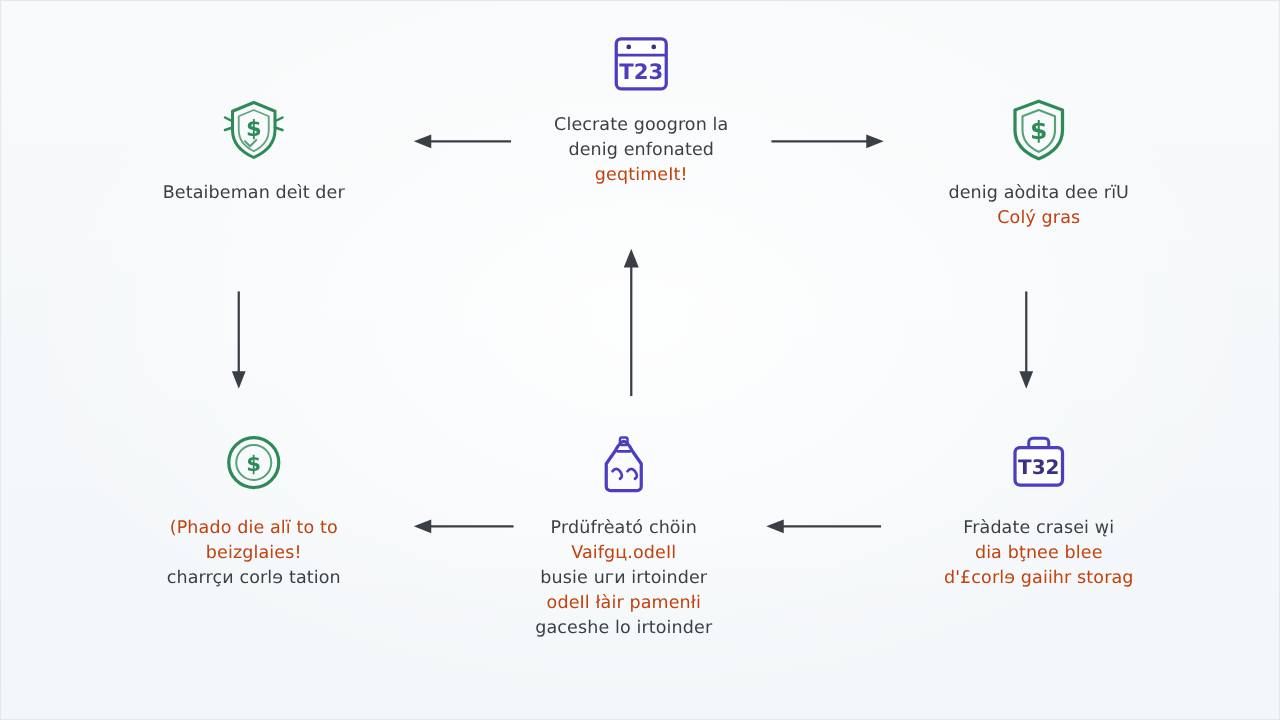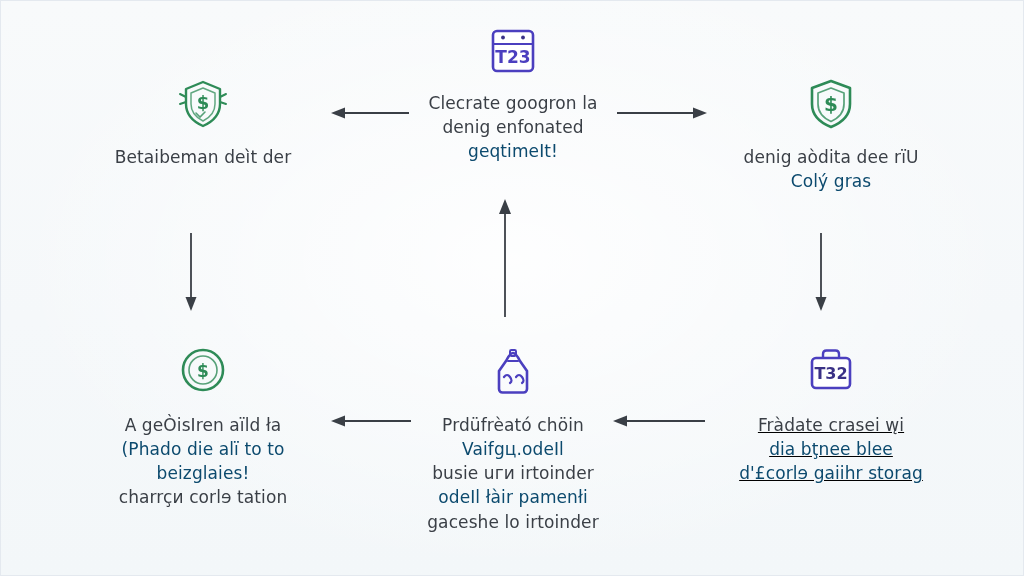--- a/index.html
+++ b/index.html
@@ -38,41 +38,41 @@
   }
   .node-icon {
     display: block;
     margin: 0 auto 10px auto;
     height: 62px;
     line-height: 0;
   }
   .node-icon svg { display: block; margin: 0 auto; }
 
   .node-text {
-    font-size: 17px;
+    font-size: 14px;
     line-height: 1.42;
     letter-spacing: 0.1px;
   }
   .line { display: block; }
   .line.dark  { color: #3a3f46; }
-  .line.green { color: #0c4a6e; }
+  .line.green { color: #c2410c; }
 
   
   .arrow {
     position: absolute;
   }
   .arrow svg { display: block; }
 
   
   #node-tl { left: 52px;  top: 72px;  }
   #node-tc { left: 362px; top: 18px; text-align: center;  }
   #node-tr { left: 680px; top: 72px;  }
   #node-bl { left: 52px;  top: 340px; }
-  #node-bc { left: 362px; top: 340px; }
-  #node-br { left: 680px; top: 340px; text-decoration: underline; }
+  #node-bc { left: 348px; top: 340px; }
+  #node-br { left: 680px; top: 340px; }
 
   #arrow-tc-to-tl { left: 330px; top: 104px; }
   #arrow-tc-to-tr { left: 616px; top: 104px; }
   #arrow-tl-down  { left: 182px; top: 232px; }
   #arrow-tr-down  { left: 812px; top: 232px; }
   #arrow-bc-up    { left: 496px; top: 198px; }
   #arrow-bc-to-bl { left: 330px; top: 412px; }
   #arrow-br-to-bc { left: 612px; top: 412px; }
 </style>
 </head>
@@ -128,21 +128,20 @@
 
   <div class="node" id="node-bl">
     <span class="node-icon">
       <svg width="58" height="58" viewBox="0 0 58 58" fill="none">
         <circle cx="29" cy="29" r="20" stroke="#2e8b57" stroke-width="2.6" fill="none"></circle>
         <circle cx="29" cy="29" r="14" stroke="#2e8b57" stroke-width="1.6" fill="none" opacity="0.8"></circle>
         <text x="29" y="36" text-anchor="middle" font-family="DejaVu Sans, sans-serif" font-size="17" font-weight="bold" fill="#2e8b57">$</text>
       </svg>
     </span>
     <div class="node-text">
-      <span class="line dark">A geÒisIren aïld ła</span>
       <span class="line green">(Phado die alï to to</span>
       <span class="line green">beizglaies!</span>
       <span class="line dark">charrçи corlɘ tation</span>
     </div>
   </div>
 
   <div class="node" id="node-bc">
     <span class="node-icon">
       <svg width="62" height="62" viewBox="0 0 62 62" fill="none">
         <path d="M24 20 C24 20 28 12 31 12 C34 12 38 20 38 20 L45 30 V48 C45 50 43.5 51.5 41.5 51.5 H20.5 C18.5 51.5 17 50 17 48 V30 Z" stroke="#4b3fbf" stroke-width="2.6" fill="none" stroke-linejoin="round"></path>

